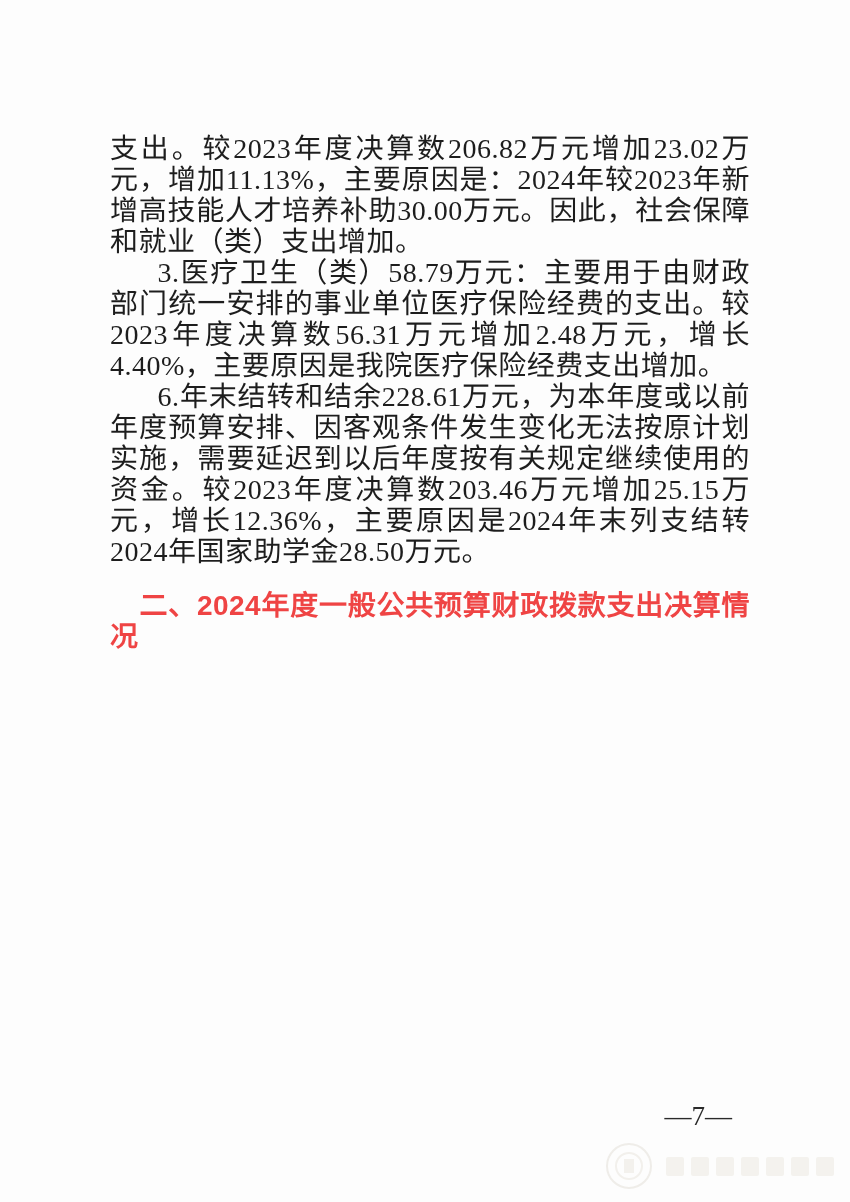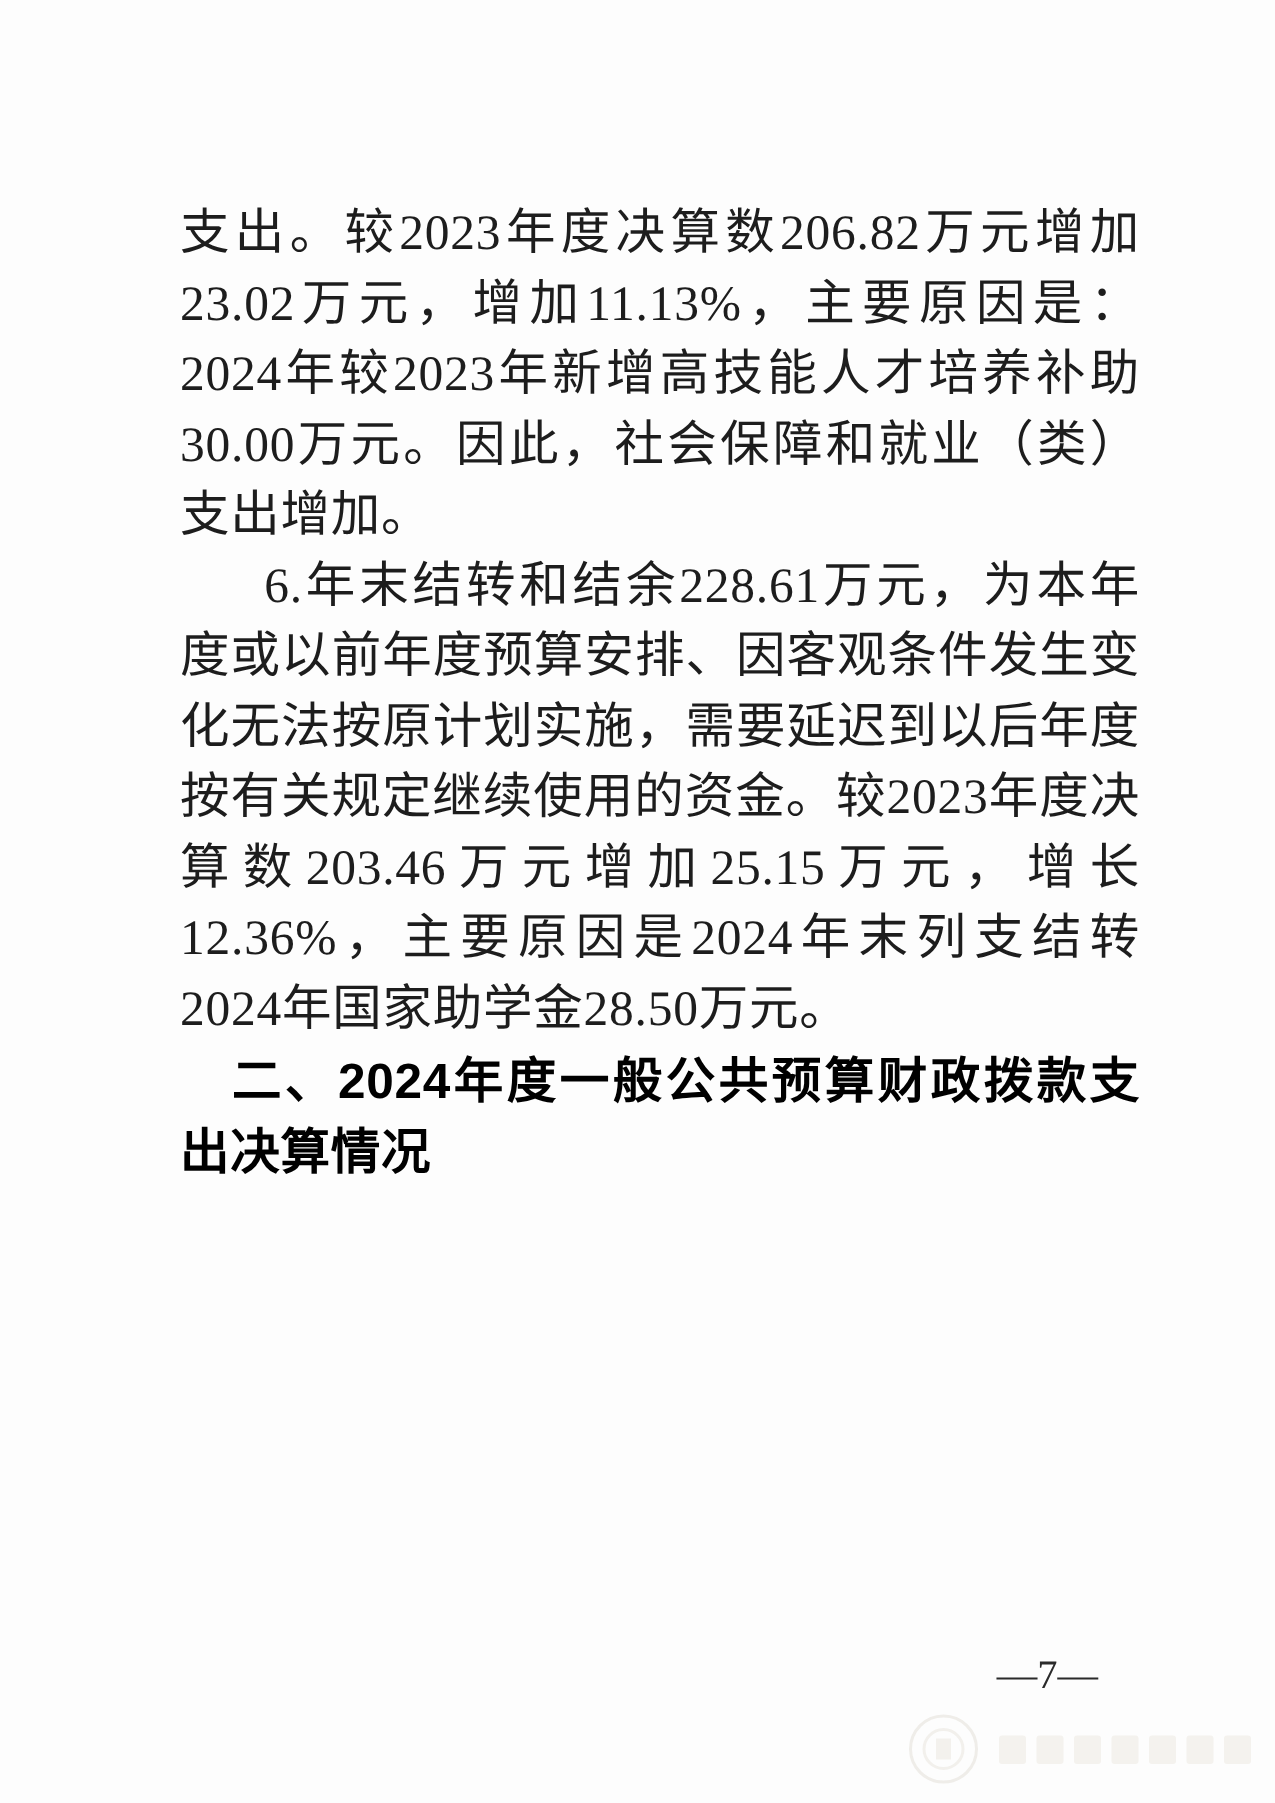--- a/index.html
+++ b/index.html
@@ -11,40 +11,41 @@
     overflow: hidden;
     font-family: "Liberation Serif", "DejaVu Serif", serif;
   }
   .page {
     position: absolute;
     inset: 0;
     background: #fdfdfd;
   }
   .doc-body {
     position: absolute;
-    left: 120px;
+    left: 110px;
     top: 133px;
     width: 640px;
     color: #1d1d1d;
-    font-size: 33px;
-    line-height: 47px;
+    font-size: 28px;
+    line-height: 31px;
     text-align: justify;
     text-justify: inter-character;
     letter-spacing: 0.5px;
   }
   .doc-body p {
     margin: 0;
     padding: 0;
   }
   .doc-body p.indent { text-indent: 1.7em; }
   .doc-body p.heading {
     font-family: "Liberation Sans", "DejaVu Sans", sans-serif;
     font-weight: 700;
-    color: #000000;
+    color: #ef4444;
     text-indent: 1.05em;
+    margin-top: 23px;
     letter-spacing: 0.5px;
   }
   .page-footer {
     position: absolute;
     top: 1101px;
     right: 118px;
     font-size: 27px;
     color: #2a2a2a;
     font-family: "Liberation Serif", "DejaVu Serif", serif;
   }
@@ -95,20 +96,21 @@
   }
 </style>
 </head>
 <body>
 
 <div class="page">
 
   <div class="doc-body" id="doc-body">
 
   <p class="">支出。较2023年度决算数206.82万元增加23.02万元，增加11.13%，主要原因是：2024年较2023年新增高技能人才培养补助30.00万元。因此，社会保障和就业（类）支出增加。</p>
+      <p class=" indent">3.医疗卫生（类）58.79万元：主要用于由财政部门统一安排的事业单位医疗保险经费的支出。较2023年度决算数56.31万元增加2.48万元，增长4.40%，主要原因是我院医疗保险经费支出增加。</p>
       <p class=" indent">6.年末结转和结余228.61万元，为本年度或以前年度预算安排、因客观条件发生变化无法按原计划实施，需要延迟到以后年度按有关规定继续使用的资金。较2023年度决算数203.46万元增加25.15万元，增长12.36%，主要原因是2024年末列支结转2024年国家助学金28.50万元。</p>
       <p class="heading indent">二、2024年度一般公共预算财政拨款支出决算情况</p>
     </div>
 
   <div class="page-footer">—7—</div>
 
   <div class="watermark">
     <div class="wm-emblem"></div>
     <div class="wm-text" id="wm-text">
         <span></span>

